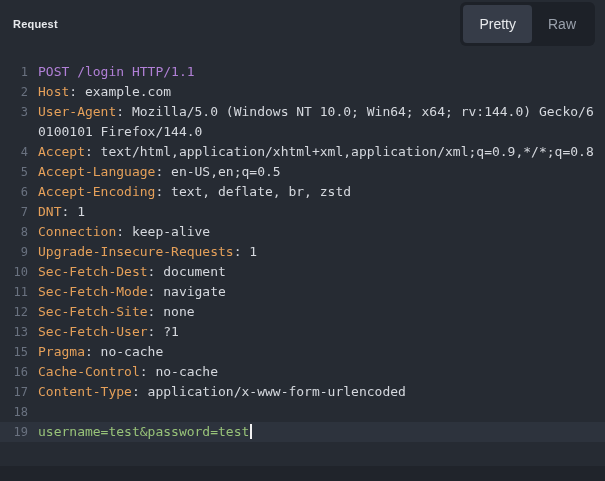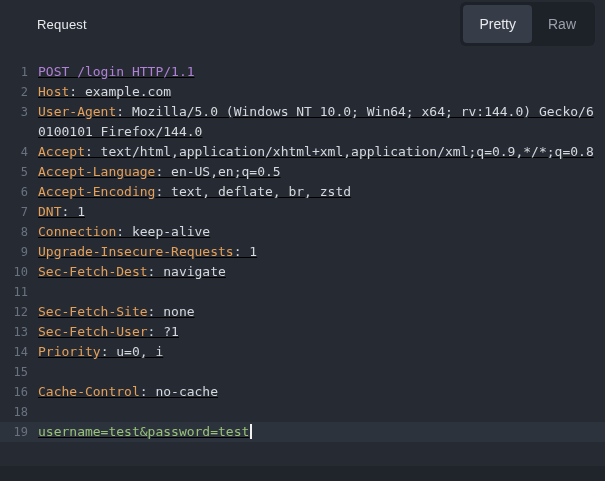--- a/index.html
+++ b/index.html
@@ -12,24 +12,23 @@
   }
   .topbar {
     height: 48px;
     display: flex;
     align-items: center;
     justify-content: space-between;
     padding: 0 10px 0 13px;
   }
   .title {
     color: var(--title-text);
-    font-size: 13px;
-    font-weight: 400;
+    font-size: 11px;
+    font-weight: 700;
     letter-spacing: .2px;
-    margin-left: 24px;
   }
   .tabs {
     display: flex;
     background: var(--tabs-container-bg);
     border-radius: 6px;
     padding: 3px;
   }
   .tab {
     font-family: inherit;
     font-size: 14px;
@@ -53,21 +52,21 @@
   .line { display: flex; white-space: pre; }
   .line.active { background: var(--active-line-bg); align-items: flex-end; }
   .ln {
     flex: 0 0 28px;
     width: 28px;
     text-align: right;
     color: var(--gutter);
     font-size: 12px;
     user-select: none;
   }
-  .code { padding-left: 10px; text-decoration: underline; }
+  .code { padding-left: 10px; }
   .hname { color: var(--header-name); text-align: center; }
   .val { color: var(--value); }
   .req { color: var(--request-line); }
   .body-text { color: var(--body-text-color); }
   .cursor {
     display: inline-block;
     width: 2px;
     height: 15px;
     background: #f2f2f2;
     vertical-align: text-bottom;
@@ -96,25 +95,25 @@
       <div class="line"><span class="ln">1</span><span class="code"><span class="req">POST /login HTTP/1.1</span></span></div>
       <div class="line"><span class="ln">2</span><span class="code"><span class="hname">Host</span><span class="val">: example.com</span></span></div>
       <div class="line"><span class="ln">3</span><span class="code"><span class="hname">User-Agent</span><span class="val">: Mozilla/5.0 (Windows NT 10.0; Win64; x64; rv:144.0) Gecko/6</span></span></div>
       <div class="line"><span class="ln"></span><span class="code"><span class="val">0100101 Firefox/144.0</span></span></div>
       <div class="line"><span class="ln">4</span><span class="code"><span class="hname">Accept</span><span class="val">: text/html,application/xhtml+xml,application/xml;q=0.9,*/*;q=0.8</span></span></div>
       <div class="line"><span class="ln">5</span><span class="code"><span class="hname">Accept-Language</span><span class="val">: en-US,en;q=0.5</span></span></div>
       <div class="line"><span class="ln">6</span><span class="code"><span class="hname">Accept-Encoding</span><span class="val">: text, deflate, br, zstd</span></span></div>
       <div class="line"><span class="ln">7</span><span class="code"><span class="hname">DNT</span><span class="val">: 1</span></span></div>
       <div class="line"><span class="ln">8</span><span class="code"><span class="hname">Connection</span><span class="val">: keep-alive</span></span></div>
       <div class="line"><span class="ln">9</span><span class="code"><span class="hname">Upgrade-Insecure-Requests</span><span class="val">: 1</span></span></div>
-      <div class="line"><span class="ln">10</span><span class="code"><span class="hname">Sec-Fetch-Dest</span><span class="val">: navigate</span></span></div>
-      <div class="line"><span class="ln">11</span></div>
+      <div class="line"><span class="ln">10</span><span class="code"><span class="hname">Sec-Fetch-Dest</span><span class="val">: document</span></span></div>
+      <div class="line"><span class="ln">11</span><span class="code"><span class="hname">Sec-Fetch-Mode</span><span class="val">: navigate</span></span></div>
       <div class="line"><span class="ln">12</span><span class="code"><span class="hname">Sec-Fetch-Site</span><span class="val">: none</span></span></div>
       <div class="line"><span class="ln">13</span><span class="code"><span class="hname">Sec-Fetch-User</span><span class="val">: ?1</span></span></div>
-      <div class="line"><span class="ln">14</span><span class="code"><span class="hname">Priority</span><span class="val">: u=0, i</span></span></div>
-      <div class="line"><span class="ln">15</span></div>
+      <div class="line"><span class="ln">15</span><span class="code"><span class="hname">Pragma</span><span class="val">: no-cache</span></span></div>
       <div class="line"><span class="ln">16</span><span class="code"><span class="hname">Cache-Control</span><span class="val">: no-cache</span></span></div>
+      <div class="line"><span class="ln">17</span><span class="code"><span class="hname">Content-Type</span><span class="val">: application/x-www-form-urlencoded</span></span></div>
       <div class="line"><span class="ln">18</span><span class="code"><span class="val"></span></span></div>
       <div class="line active"><span class="ln">19</span><span class="code"><span class="body-text">username=test&amp;password=test</span><span class="cursor"></span></span></div>
     </div>
 </div>
 
 <div class="bottom-strip"></div>
 
 </body></html>

